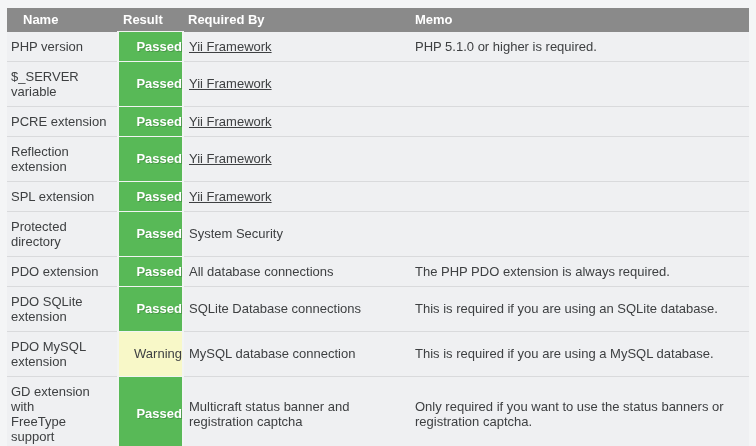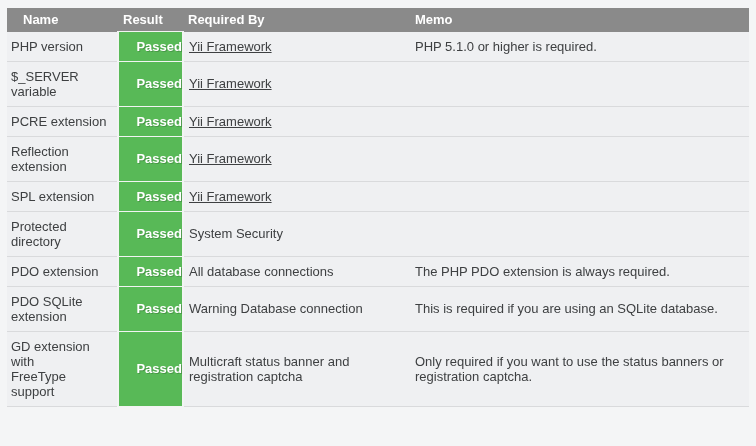--- a/index.html
+++ b/index.html
@@ -139,24 +139,31 @@
         <td class="c-name">PDO extension</td>
         <td class="c-result passed">Passed</td>
         <td class="c-req">All database connections</td>
         <td class="c-memo">The PHP PDO extension is always required.</td>
       </tr>
 
       <tr>
         <td class="c-name">PDO SQLite
 extension</td>
         <td class="c-result passed">Passed</td>
-        <td class="c-req">Warning Database connection</td>
+        <td class="c-req">SQLite Database connections</td>
         <td class="c-memo">This is required if you are using an SQLite database.</td>
       </tr>
 
+      <tr>
+        <td class="c-name">PDO MySQL
+extension</td>
+        <td class="c-result warning">Warning</td>
+        <td class="c-req">MySQL database connection</td>
+        <td class="c-memo">This is required if you are using a MySQL database.</td>
+      </tr>
 
       <tr>
         <td class="c-name">GD extension
 with
 FreeType
 support</td>
         <td class="c-result passed">Passed</td>
         <td class="c-req">Multicraft status banner and registration captcha</td>
         <td class="c-memo">Only required if you want to use the status banners or registration captcha.</td>
       </tr>

